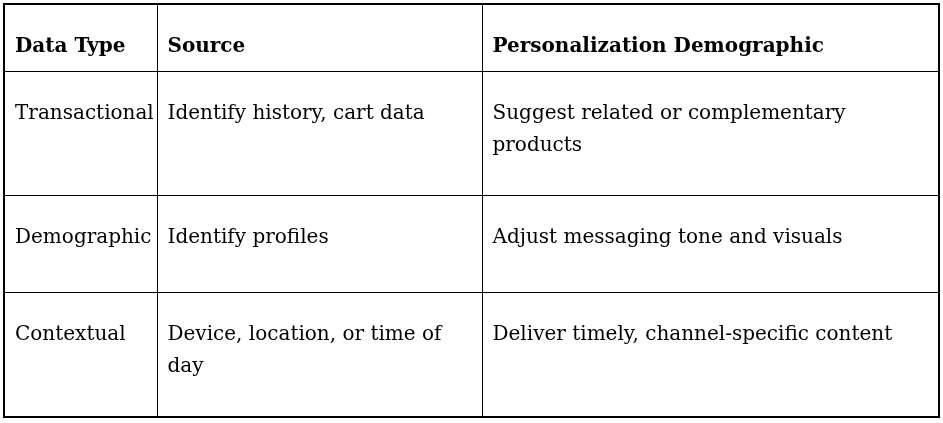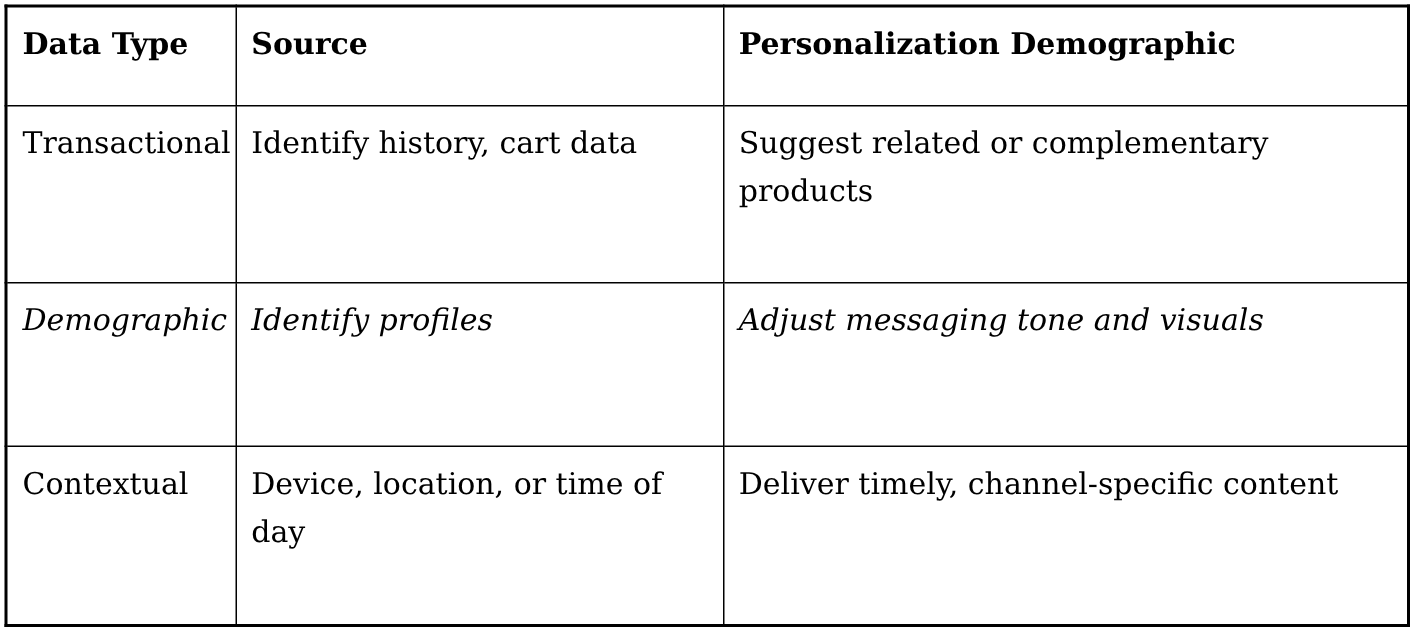--- a/index.html
+++ b/index.html
@@ -25,36 +25,36 @@
     background: #ffffff;
   }
   col.c1 { width: 153px; }
   col.c2 { width: 325px; }
   col.c3 { width: 457px; }
   th, td {
     border: 1px solid #000000;
     vertical-align: top;
     text-align: left;
     box-sizing: border-box;
-    padding: 8px 12px 10px 10px;
+    padding: 24px 12px 10px 10px;
     font-size: 20px;
     line-height: 32px;
     color: #000000;
     overflow: hidden;
   }
   th {
     font-weight: bold;
   }
   td {
     font-weight: normal;
   }
   tr.header-row { height: 66px; }
   tr.row-0 { height: 113px; }
   tr.row-1 { height: 76px; margin-left: 32px; }
-  tr.row-2 { height: 77px; font-style: italic; }
+  tr.row-2 { height: 77px; }
   tr.row-3 { height: 81px; }
 </style>
 </head>
 <body>
 
 <div class="page">
   <table class="doc-table">
     <colgroup>
       <col class="c1">
       <col class="c2">

